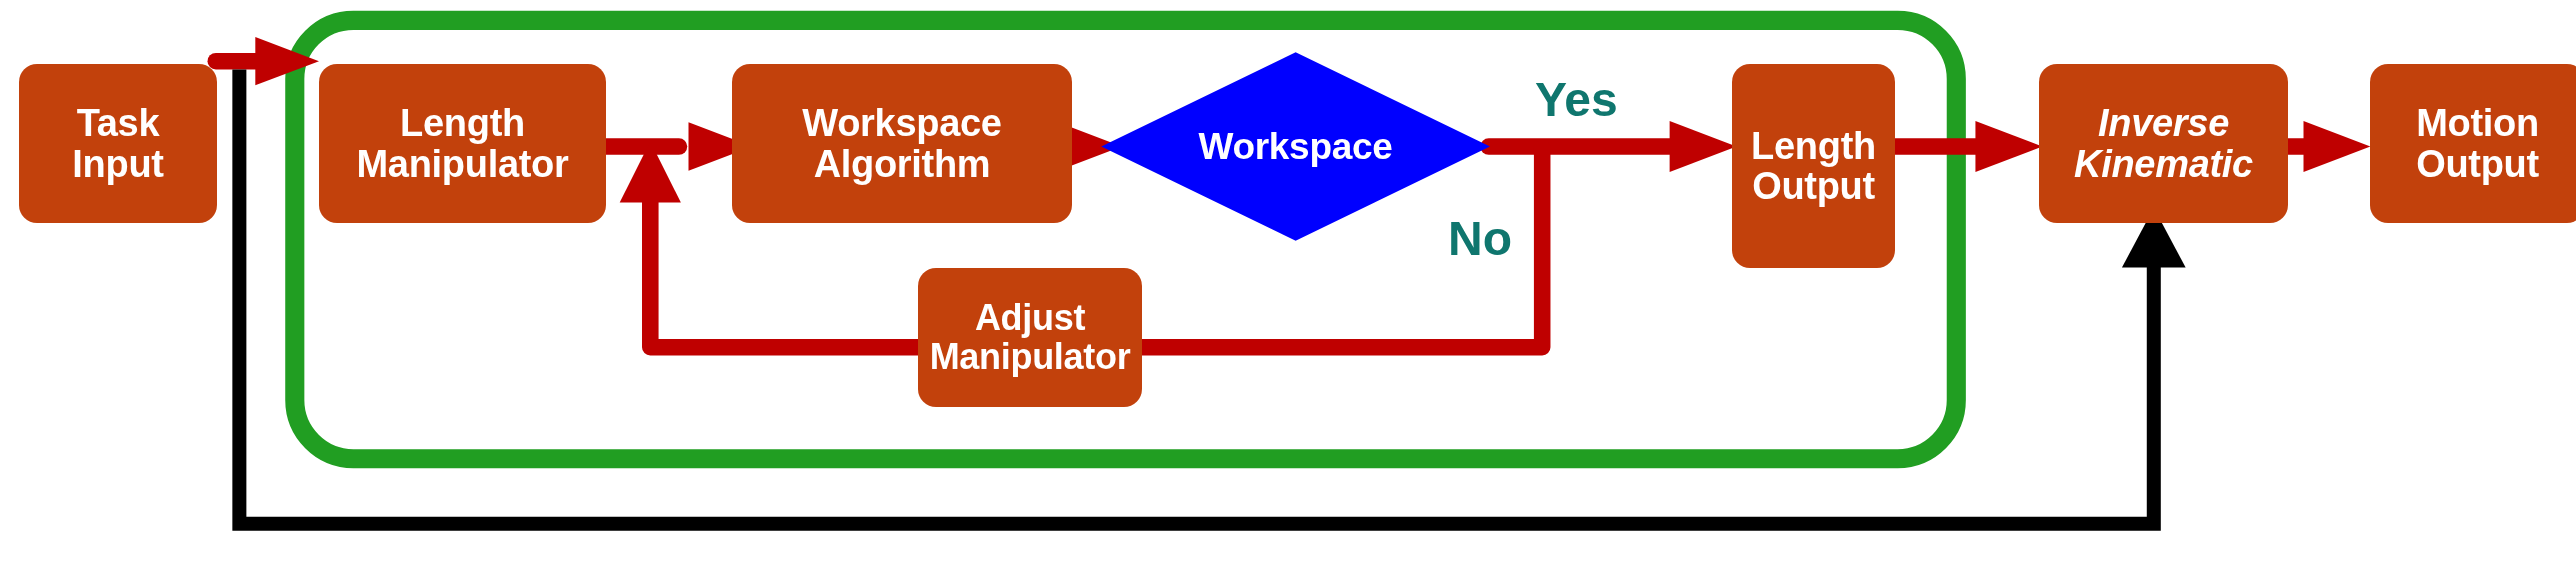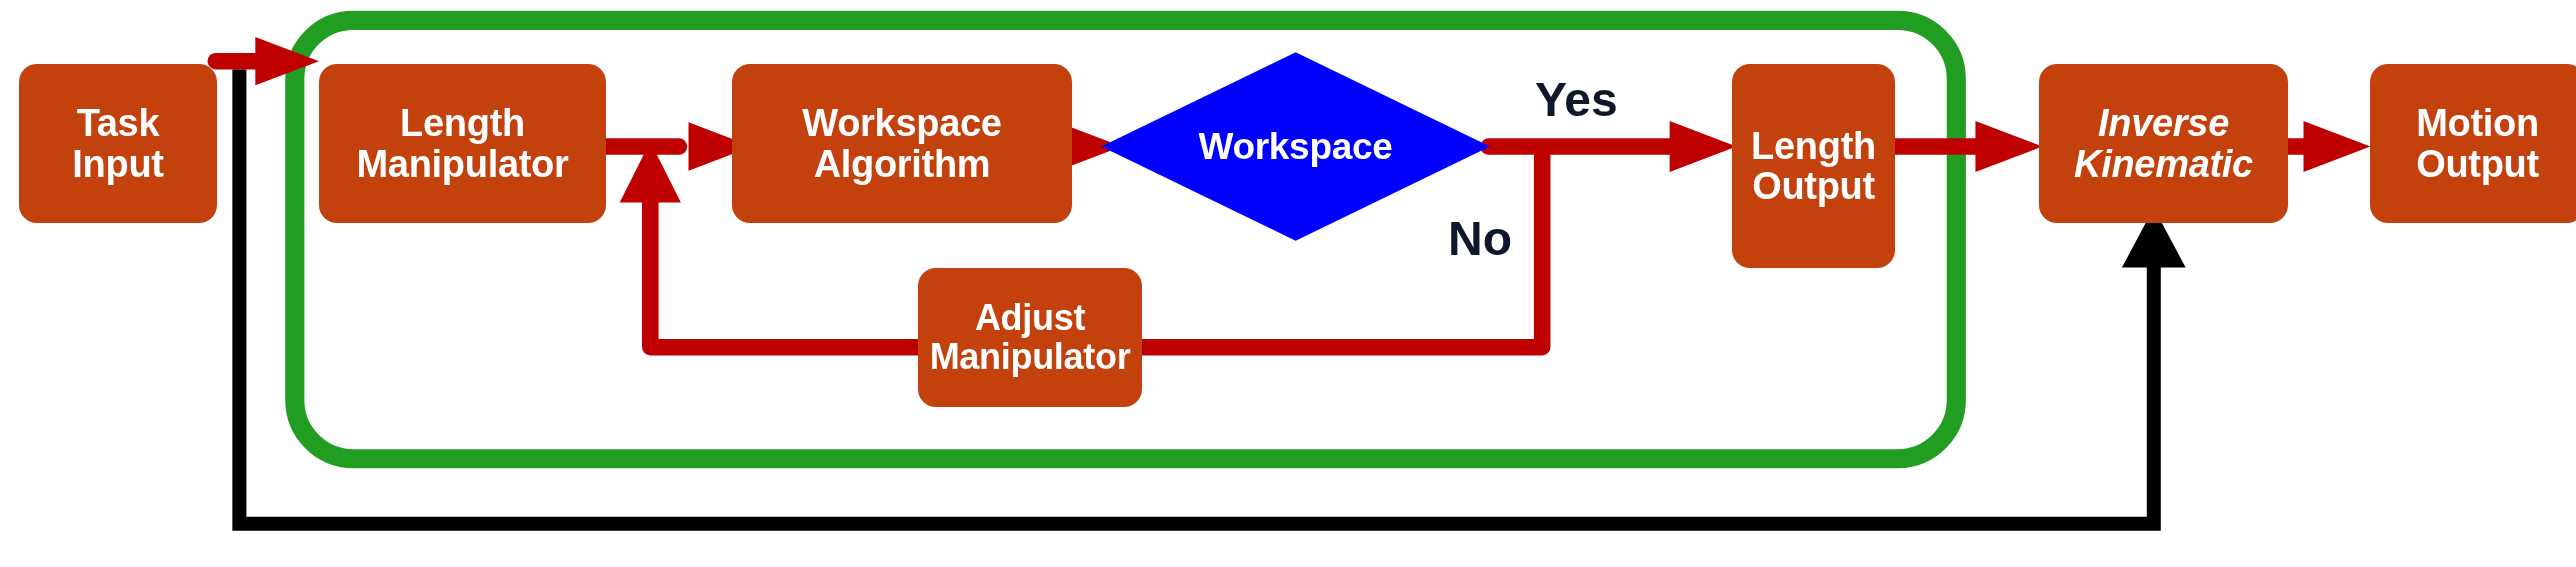--- a/index.html
+++ b/index.html
@@ -31,21 +31,21 @@
   .diamond-text{
     position:absolute;
     left:0;top:0;right:0;bottom:0;
     display:flex;align-items:center;justify-content:center;
     color:#ffffff;font-weight:bold;text-align:center;
     letter-spacing:-0.3px;
     pointer-events:none;
   }
   .edge-label{
     position:absolute;
-    color:#0f172a;
+    color:#0f766e;
     font-weight:bold;
     z-index:6;
     white-space:nowrap;
     line-height:1;
   }
 </style>
 </head>
 <body>
 
 <div id="stage">

